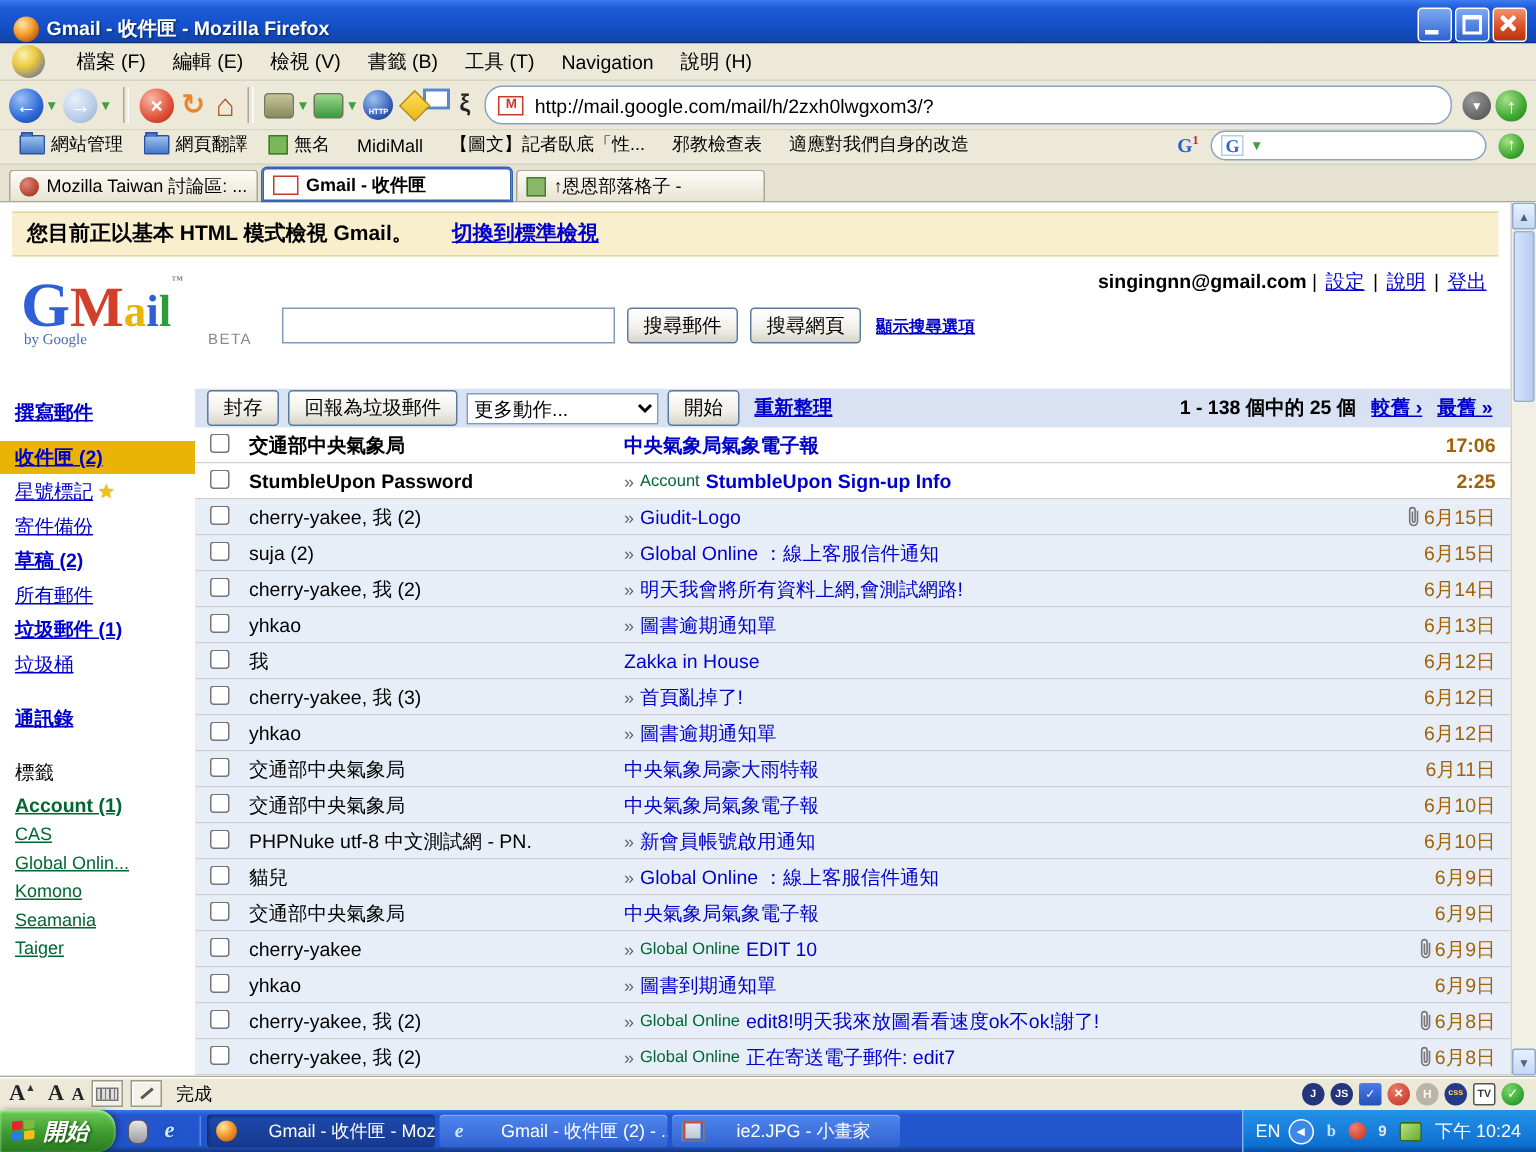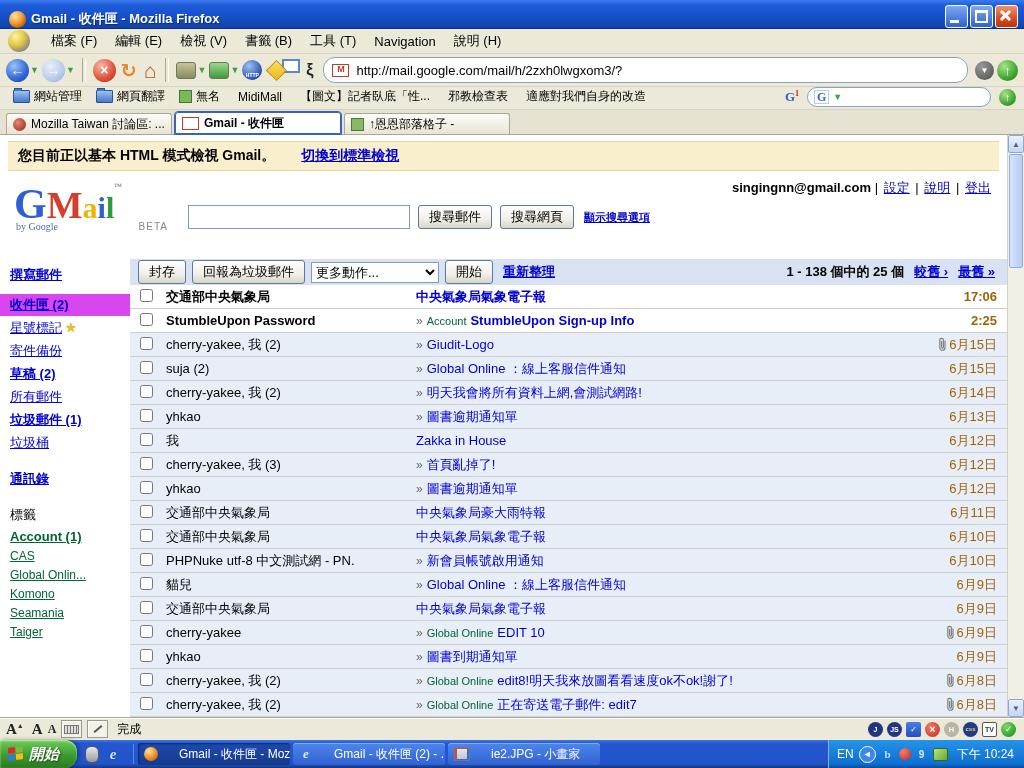--- a/index.html
+++ b/index.html
@@ -100,21 +100,21 @@
   .search-row{display:flex;align-items:center;gap:8px;margin-top:24px;margin-left:14px;}
   .gsearch-main{width:212px;height:22px;border:1px solid #7F9DB9;font-size:13px;padding:0 4px;font-family:inherit;}
   .xpbtn{font-family:inherit;font-size:13px;padding:2px 10px;border:1px solid #5A7AA0;border-radius:3px;background:linear-gradient(180deg,#FFFFFF,#F0EFE8 60%,#D8D4C8);cursor:pointer;white-space:nowrap;}
   .opts-link{font-size:11px;font-weight:bold;margin-left:2px;}
 
   .gmain{flex:1;display:flex;overflow:hidden;}
   .sidebar{width:130px;flex:none;padding-top:4px;font-size:13px;overflow:hidden;}
   .side-item{padding:2px 2px 2px 10px;margin:1px 0;color:#0000CC;white-space:nowrap;cursor:pointer;}
   .side-item .side-label{text-decoration:underline;}
   .s-bold{font-weight:bold;}
-  .s-sel{background:#d946ef;}
+  .s-sel{background:#eab308;}
   .s-gap{margin-top:14px;}
   .s-gap-sm{margin-top:8px;}
   .s-head{color:#000;}
   .s-head .side-label{text-decoration:none;color:#000;}
   .s-green .side-label{color:#006633;}
   .s-green{color:#006633;}
   .s-small{font-size:12px;}
   .side-star{color:#F5C211;text-shadow:0 0 1px #A8821A;margin-left:3px;text-decoration:none;display:inline-block;}
 
   .listcol{flex:1;display:flex;flex-direction:column;overflow:hidden;}

